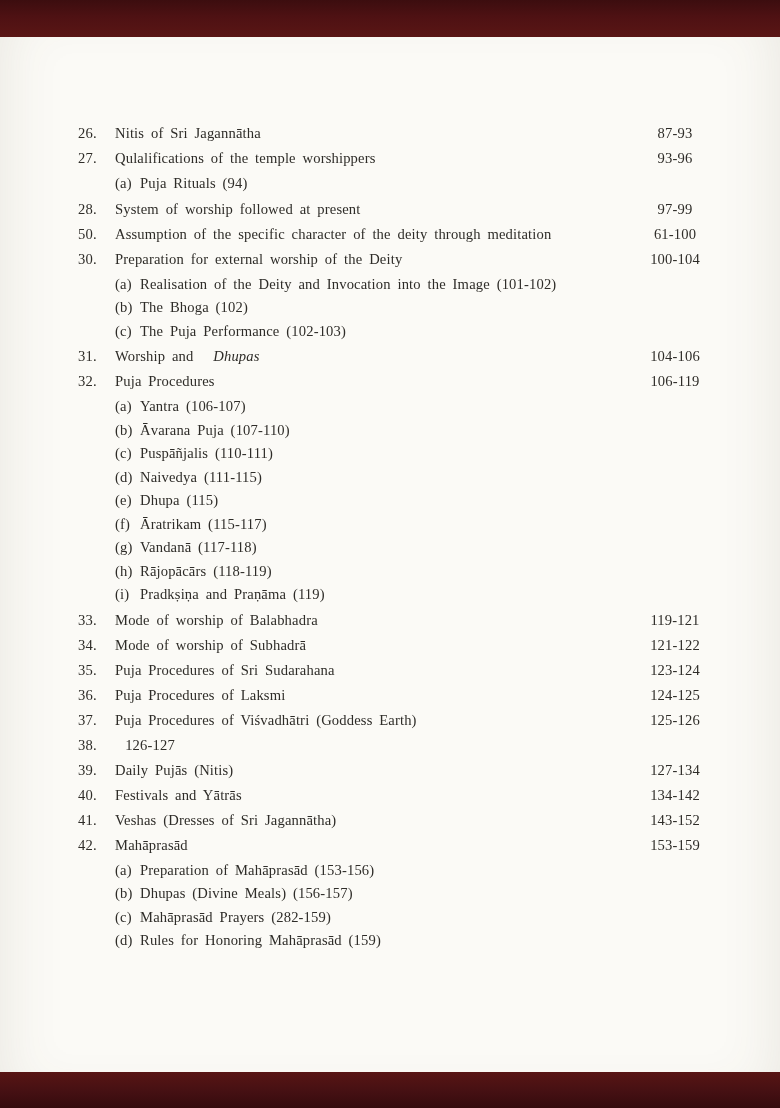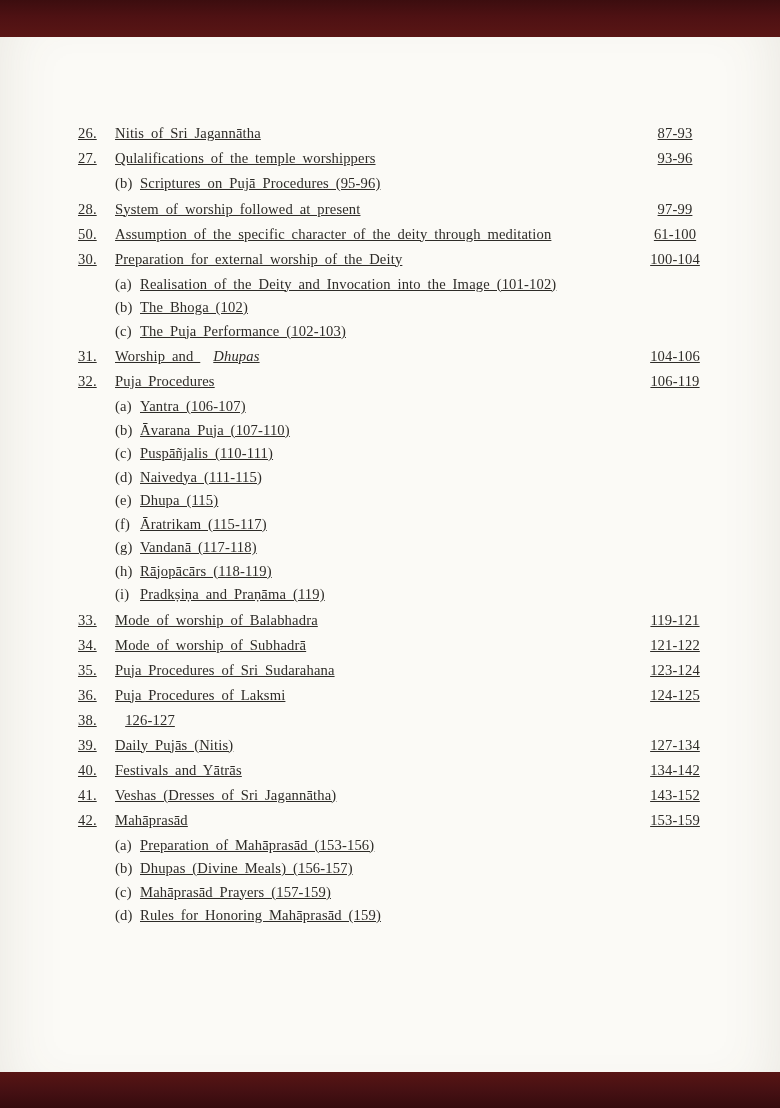--- a/index.html
+++ b/index.html
@@ -30,21 +30,20 @@
   }
   .toc {
     position: absolute;
     top: 120px;
     left: 78px;
     right: 70px;
     color: var(--ink, #2e2c28);
     font-size: 14.6px;
     letter-spacing: 0.15px;
     word-spacing: 3px;
-    text-decoration: underline;
   }
   .entry { margin: 2px 0; }
   .row { line-height: 23px; }
   .main-row {
     display: flex;
     align-items: flex-start;
     margin: 2px 0;
   }
   .num {
     flex: 0 0 37px;
@@ -83,24 +82,24 @@
     </div>
   </div>
 
   <div class="entry">
     <div class="row main-row">
       <span class="num">27.</span>
       <span class="title"><span class="t-plain">Qulalifications of the temple worshippers</span><span class="t-italic"></span></span>
       <span class="pages">93-96</span>
     </div>
 
-
-  <div class="row sub-row">
-    <span class="sub-label">(b)</span><span class="sub-text">Scriptures on Pujā Procedures (95-96)</span>
-  </div>
+  <div class="row sub-row">
+    <span class="sub-label">(a)</span><span class="sub-text">Puja Rituals (94)</span>
+  </div>
+
 </div>
 
   <div class="entry">
     <div class="row main-row">
       <span class="num">28.</span>
       <span class="title"><span class="t-plain">System of worship followed at present</span><span class="t-italic"></span></span>
       <span class="pages">97-99</span>
     </div>
   </div>
 
@@ -210,20 +209,27 @@
   </div>
 
   <div class="entry">
     <div class="row main-row">
       <span class="num">36.</span>
       <span class="title"><span class="t-plain">Puja Procedures of Laksmi</span><span class="t-italic"></span></span>
       <span class="pages">124-125</span>
     </div>
   </div>
 
+  <div class="entry">
+    <div class="row main-row">
+      <span class="num">37.</span>
+      <span class="title"><span class="t-plain">Puja Procedures of Viśvadhātri (Goddess Earth)</span><span class="t-italic"></span></span>
+      <span class="pages">125-126</span>
+    </div>
+  </div>
 
   <div class="entry">
     <div class="row main-row">
       <span class="num">38.</span>
       <span class="pages">126-127</span>
     </div>
   </div>
 
   <div class="entry">
     <div class="row main-row">
@@ -258,21 +264,21 @@
 
   <div class="row sub-row">
     <span class="sub-label">(a)</span><span class="sub-text">Preparation of Mahāprasād (153-156)</span>
   </div>
 
   <div class="row sub-row">
     <span class="sub-label">(b)</span><span class="sub-text">Dhupas (Divine Meals) (156-157)</span>
   </div>
 
   <div class="row sub-row">
-    <span class="sub-label">(c)</span><span class="sub-text">Mahāprasād Prayers (157-159)</span>
+    <span class="sub-label">(c)</span><span class="sub-text">Mahāprasād Prayers (282-159)</span>
   </div>
 
   <div class="row sub-row">
     <span class="sub-label">(d)</span><span class="sub-text">Rules for Honoring Mahāprasād (159)</span>
   </div>
 </div>
 </div>
   <div class="bottom-band"></div>
 </div>
 

